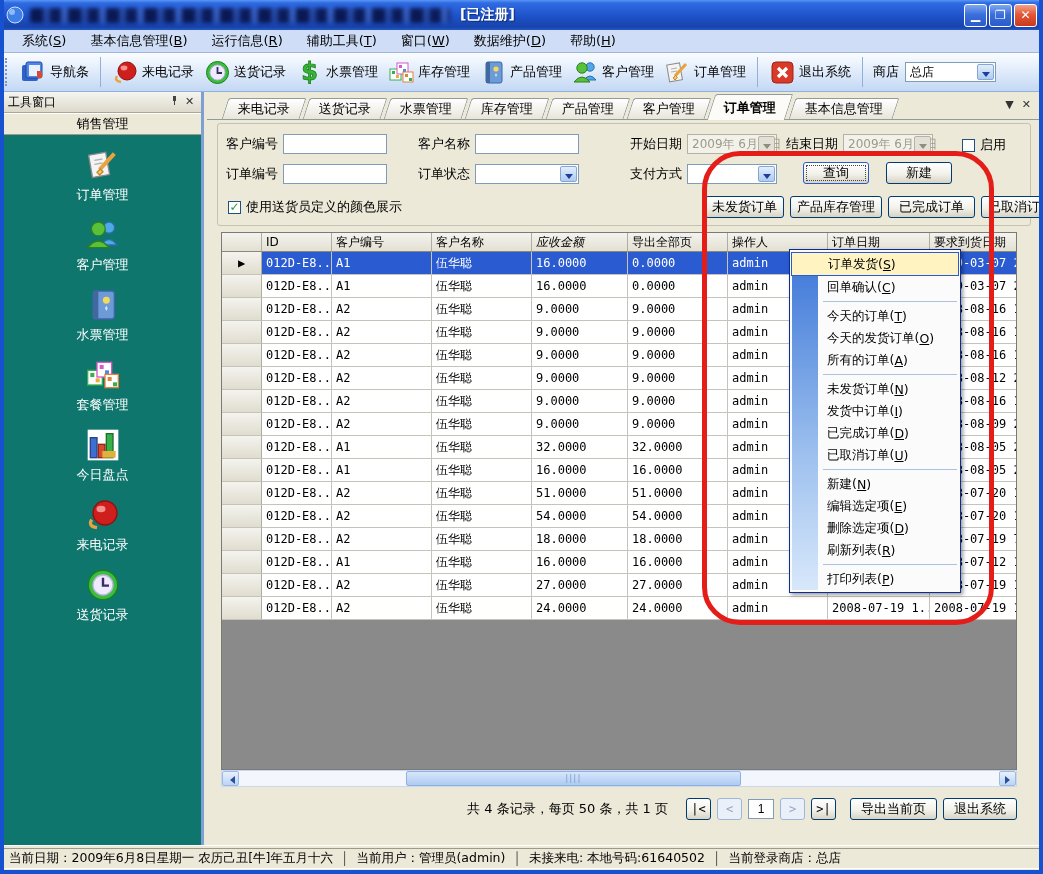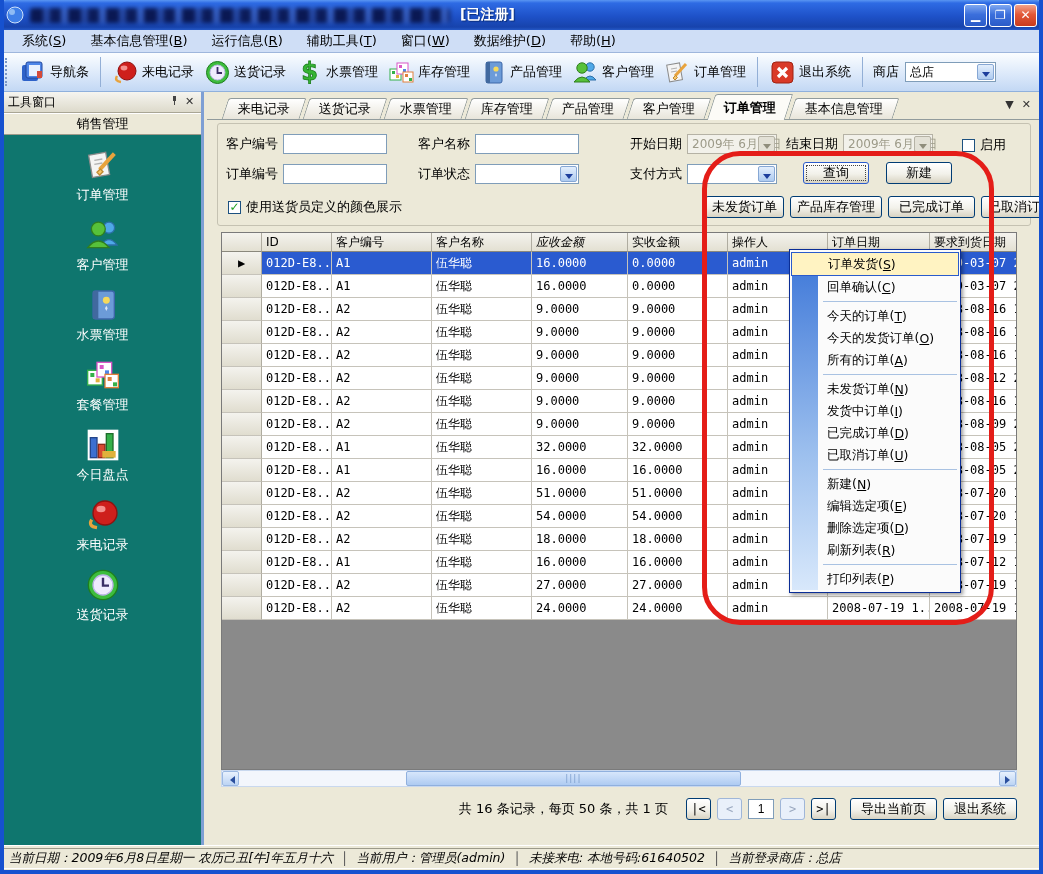--- a/index.html
+++ b/index.html
@@ -126,21 +126,21 @@
   .cm-item{position:relative;height:22px;display:flex;align-items:center;padding-left:36px;font-size:12.5px;color:#000;z-index:1;}
   .cm-item.hl{background:#FFF3C2;border:1px solid #2A5BCC;margin:0 0px;height:24px;}
   .cm-sep{position:relative;height:1px;background:#A9C2E2;margin:3px 2px 3px 32px;z-index:1;}
   
   #red-annotation{position:absolute;left:698px;top:151px;width:292px;height:474px;border:5px solid #E41D18;border-radius:38px;z-index:40;pointer-events:none;}
   
   #statusbar{
     position:absolute;left:-4px;bottom:-4px;width:1043px;height:29px;background:#ECE9D8;border-top:1px solid #fff;
     padding:2px 3px 4px 3px;
   }
-  .sb-panel{height:21px;border:1px solid;border-color:#9C9A8A #fff #fff #9C9A8A;display:flex;align-items:center;padding:0 5px;font-size:12.5px;white-space:nowrap;overflow:hidden;font-style:italic;}
+  .sb-panel{height:21px;border:1px solid;border-color:#9C9A8A #fff #fff #9C9A8A;display:flex;align-items:center;padding:0 5px;font-size:12.5px;white-space:nowrap;overflow:hidden;}
   .st-sep{margin:0 8px;color:#555;}
   u{text-decoration:underline;}
 </style>
 </head>
 <body>
 
 <div id="window">
 
   <div id="titlebar">
     <svg class="app-icon" viewBox="0 0 18 18">
@@ -472,21 +472,21 @@
         </div>
     </div>
 
     <div id="gridwrap">
         <div class="grid-row header">
           <div class="gcell sel" style="width: 40px;"></div>
           <div class="gcell" style="width: 70px;">ID</div>
           <div class="gcell" style="width: 100px;">客户编号</div>
           <div class="gcell" style="width: 100px;">客户名称</div>
           <div class="gcell" style="width: 96px; font-style: italic;">应收金额</div>
-          <div class="gcell" style="width: 100px;">实收金额</div>
+          <div class="gcell" style="width: 100px;">导出全部页</div>
           <div class="gcell" style="width: 100px;">操作人</div>
           <div class="gcell" style="width: 102px;">订单日期</div>
           <div class="gcell" style="width: 88px;">要求到货日期</div>
         </div>
         <div class="grid-row selected">
           <div class="gcell sel" style="width: 40px;">▶</div>
           <div class="gcell" style="width: 70px;">012D-E8...</div>
           <div class="gcell" style="width: 100px;">A1</div>
           <div class="gcell" style="width: 100px;">伍华聪</div>
           <div class="gcell" style="width: 96px;">16.0000</div>
@@ -664,21 +664,21 @@
 
     <div id="hscroll">
       <div class="sc-btn left"></div>
       <div class="sc-track">
         <div class="sc-thumb"></div>
       </div>
       <div class="sc-btn right"></div>
     </div>
 
     <div id="pager">
-      <span class="summary">共 16 条记录，每页 50 条，共 1 页</span>
+      <span class="summary">共 4 条记录，每页 50 条，共 1 页</span>
       <button class="xpbtn nav">|&lt;</button>
       <button class="xpbtn nav off">&lt;</button>
       <input class="page-input" value="1" style="">
       <button class="xpbtn nav off">&gt;</button>
       <button class="xpbtn nav">&gt;|</button>
       <button class="xpbtn" style="margin-left:8px;">导出当前页</button>
       <button class="xpbtn">退出系统</button>
     </div>
   </div>
 

